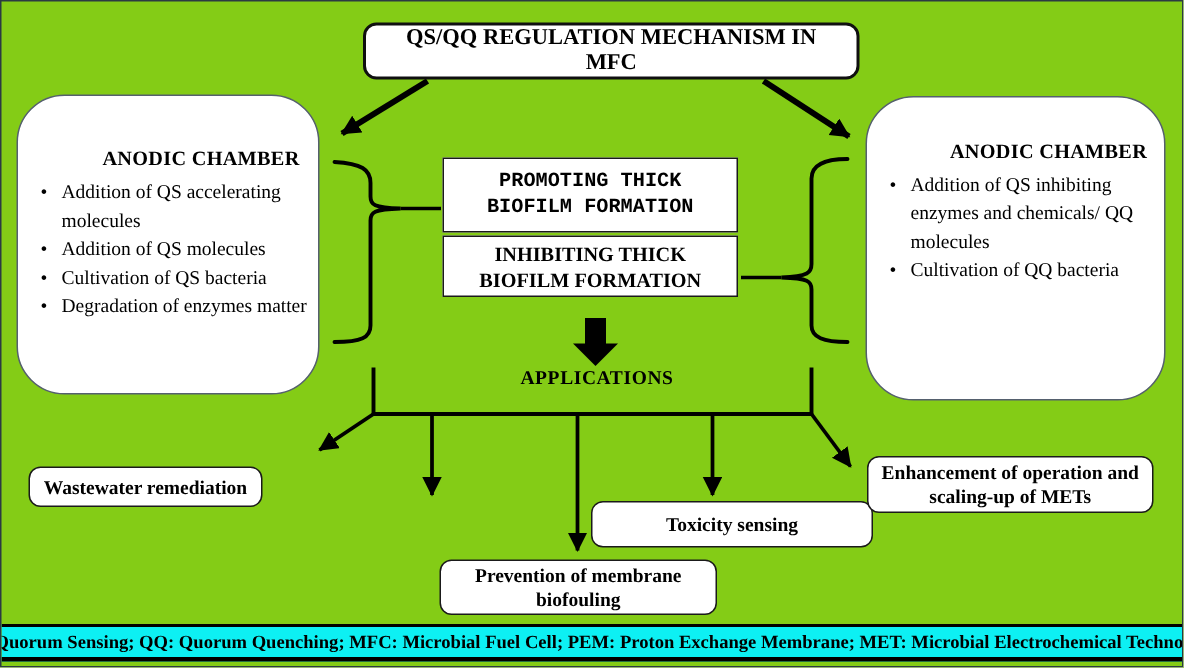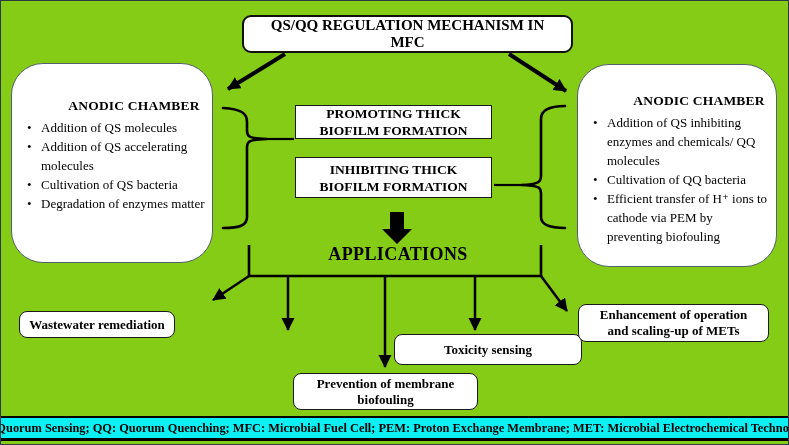--- a/index.html
+++ b/index.html
@@ -33,36 +33,36 @@
   .chamber li{
     position:relative;padding-left:15px;font-size:13px;line-height:19px;
   }
   .chamber li::before{content:"\2022";position:absolute;left:1px;top:0;}
   .center-box{
     left:294px;width:197px;
     border:1.5px solid #1a1a1a;
     display:flex;align-items:center;justify-content:center;text-align:center;
     font-weight:bold;font-size:13.5px;line-height:17px;padding:0 14px;
   }
-  #promoting-box{top:104px;height:34px;}
+  #promoting-box{top:104px;height:50px;font-family:Liberation Mono, monospace;}
   #inhibiting-box{top:156px;height:41px;}
   #applications-label{
     position:absolute;left:297px;top:243px;width:200px;text-align:center;
-    font-weight:bold;font-size:18px;letter-spacing:.4px;
+    font-weight:bold;font-size:13px;letter-spacing:.4px;
   }
   .app-box{
     border:1.5px solid #1a1a1a;border-radius:8px;
     display:flex;align-items:center;justify-content:center;text-align:center;
     font-weight:bold;font-size:13px;line-height:16px;
   }
   #app-wastewater{left:18px;top:310px;width:156px;height:27px;}
   #app-bioelectricity{left:169px;top:341px;width:187px;height:29px;}
   #app-prevention{left:292px;top:372px;width:185px;height:37px;padding:0 16px;}
   #app-toxicity{left:393px;top:333px;width:188px;height:31px;}
-  #app-enhancement{left:577px;top:303px;width:191px;height:38px;padding:0 12px;text-align:center;}
+  #app-enhancement{left:577px;top:303px;width:191px;height:38px;padding:0 0;text-align:center;}
   #footer-band{
     position:absolute;left:0;top:415px;width:789px;height:25px;
     background:#0df0f3;
     border-top:2px solid #000;border-bottom:3px solid #000;
     box-sizing:border-box;
     display:flex;align-items:center;justify-content:center;
     font-weight:bold;font-size:12.4px;white-space:nowrap;
   }
 </style>
 </head>
@@ -97,33 +97,32 @@
     <line x1="540" y1="275" x2="566" y2="310" stroke="#000" stroke-width="2.5" marker-end="url(#ah)"></line>
   </svg>
 
   <div class="box title-box">
     <span>QS/QQ REGULATION MECHANISM IN MFC</span>
   </div>
 
   <div class="box chamber" id="left-chamber">
     <h3>ANODIC CHAMBER</h3>
     <ul>
+      <li>Addition of QS accelerating molecules</li>
       <li>Addition of QS molecules</li>
-      <li>Addition of QS accelerating molecules</li>
       <li>Cultivation of QS bacteria</li>
       <li>Degradation of enzymes matter</li>
     </ul>
   </div>
 
   <div class="box chamber" id="right-chamber">
     <h3>ANODIC CHAMBER</h3>
     <ul>
       <li>Addition of QS inhibiting enzymes and chemicals/ QQ molecules</li>
       <li>Cultivation of QQ bacteria</li>
-      <li>Efficient transfer of H⁺ ions to cathode via PEM by preventing biofouling</li>
     </ul>
   </div>
 
   <div class="box center-box" id="promoting-box">
     <span>PROMOTING THICK BIOFILM FORMATION</span>
   </div>
   <div class="box center-box" id="inhibiting-box">
     <span>INHIBITING THICK BIOFILM FORMATION</span>
   </div>
 

